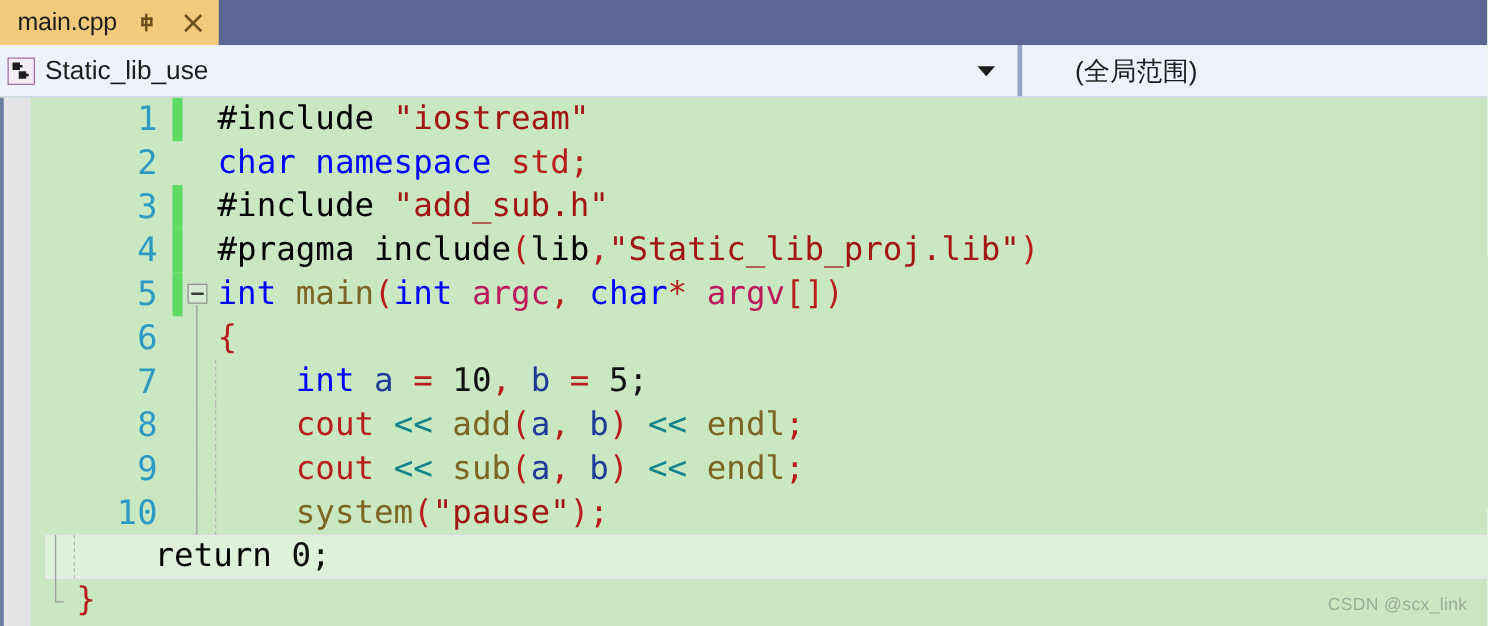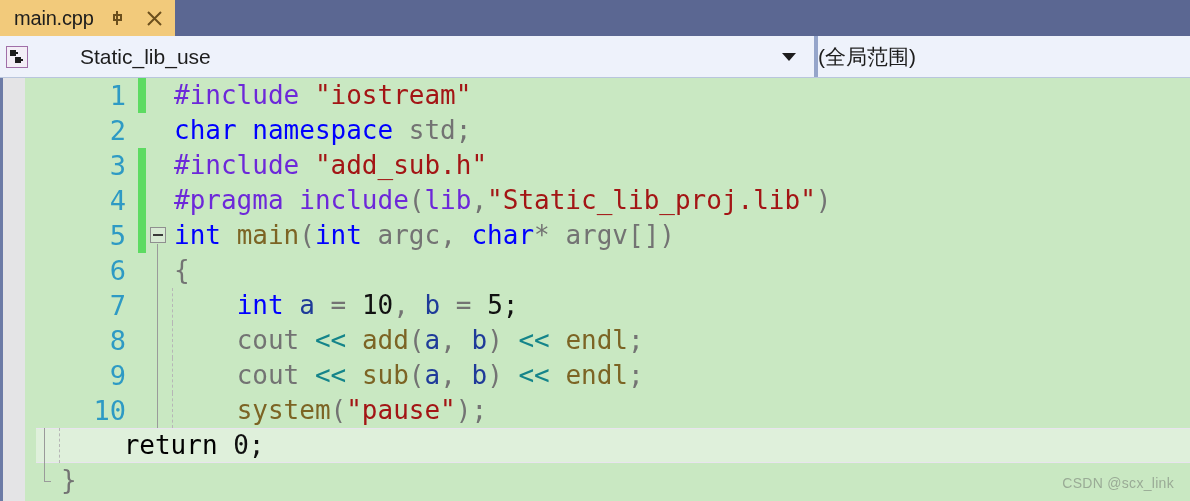--- a/index.html
+++ b/index.html
@@ -76,24 +76,24 @@
     align-items: center;
     height: 100%;
     background: #eef2fb;
     box-sizing: border-box;
     cursor: pointer;
   }
   .nav-combo.left {
     width: 818px;
     border-right: 4px solid #95a5ca;
     padding-left: 6px;
-    gap: 44px;
   }
   .nav-combo.right {
     flex: 1;
+    padding-left: 42px;
   }
   .proj-icon {
     width: 22px;
     height: 22px;
     border: 1px solid #a06fa8;
     background: #f3eef6;
     box-sizing: border-box;
     position: relative;
     flex: 0 0 auto;
     margin-right: 8px;
@@ -240,27 +240,27 @@
     position: absolute;
     left: 0px;
     top: 0;
     bottom: 0;
     width: 0;
     border-left: 1px dashed #b6b6b6;
     z-index: 1;
   }
 
   
-  .t-pre   { color: #6d28d9; }
+  .t-pre   { color: #000000; }
   .t-str   { color: #a31515; }
   .t-kw    { color: #0000ff; }
-  .t-plain { color: #737373; }
+  .t-plain { color: #b91c1c; }
   .t-fn    { color: #7c6424; margin-top: 30px; }
   .t-op    { color: #14848a; }
-  .t-var   { color: #737373; }
+  .t-var   { color: #be185d; }
   .t-num   { color: #111111; }
   .t-ctl   { color: #000000; }
   .t-local { color: #1f3b99; }
 
   
   .watermark {
     position: absolute;
     right: 16px;
     bottom: 10px;
     font-size: 14px;

